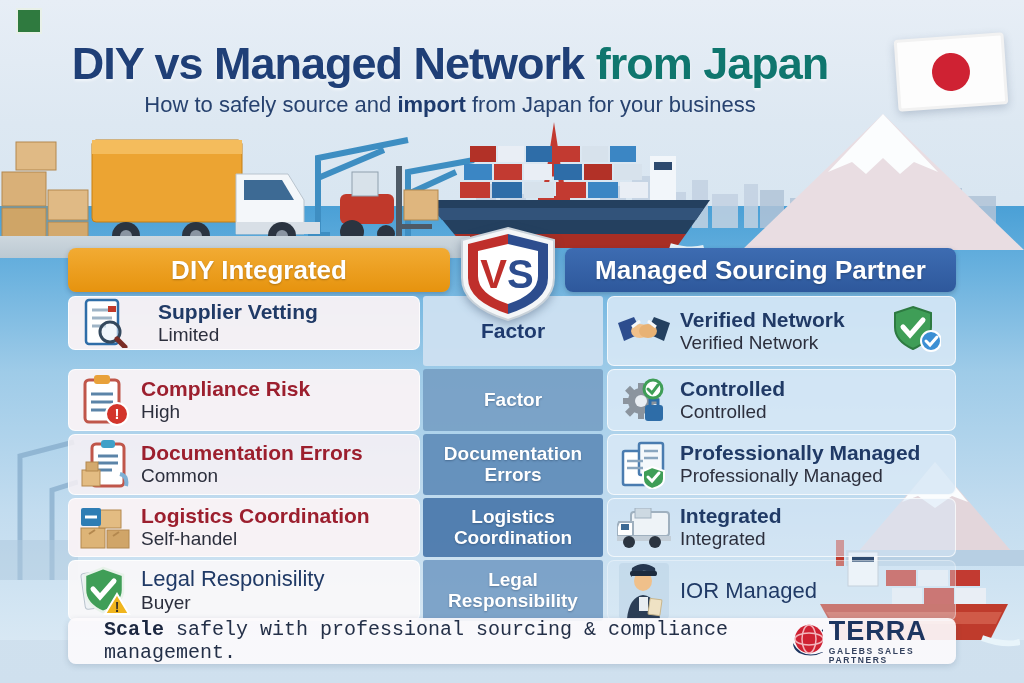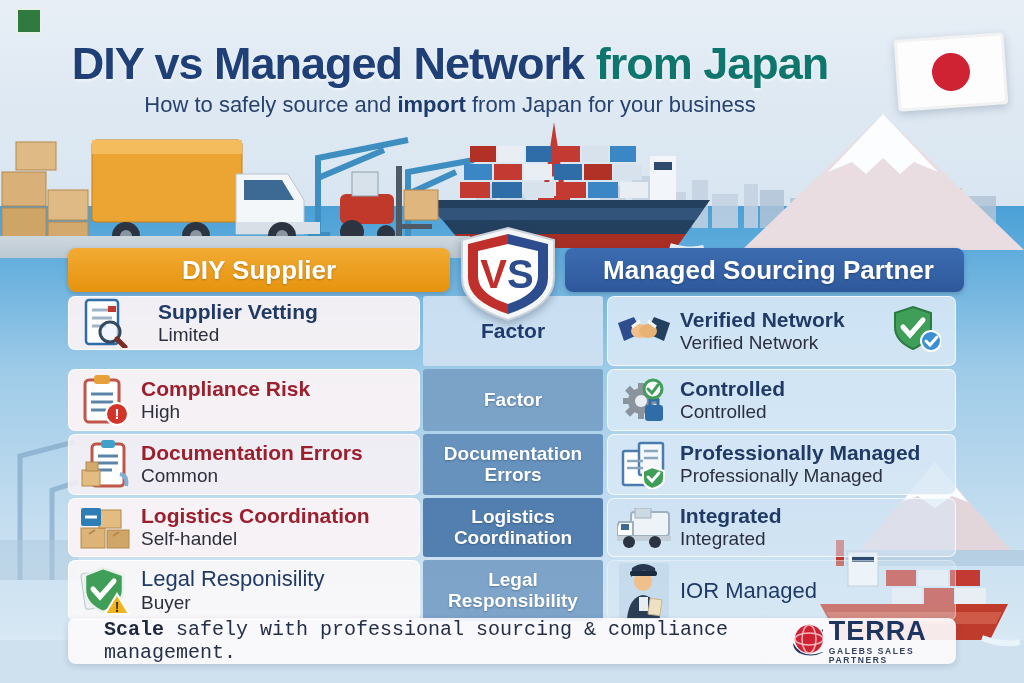--- a/index.html
+++ b/index.html
@@ -30,21 +30,21 @@
          letter-spacing:-1px;color:#1f3f77;text-shadow:0 2px 3px rgba(255,255,255,.6);}
   .title .accent{color:#0f766e;}
   .subtitle{position:absolute;top:92px;left:0;width:900px;text-align:center;font-size:22px;color:#27426f;}
   .subtitle b{color:#1d3a6d;}
   
   #table{position:absolute;left:68px;top:248px;width:888px;z-index:5;}
   .hdr{height:44px;border-radius:8px;display:flex;align-items:center;justify-content:center;
        color:#fff;font-size:26px;font-weight:bold;text-shadow:0 1px 2px rgba(0,0,0,.25);
        box-shadow:0 2px 5px rgba(40,60,90,.3);}
   .hdr-left{position:absolute;left:0;top:0;width:382px;background:linear-gradient(180deg,#f2ab33,#e6930e);}
-  .hdr-right{position:absolute;left:497px;top:0;width:391px;background:linear-gradient(180deg,#3d6cb2,#2e589c);padding-left:8px;}
+  .hdr-right{position:absolute;left:497px;top:0;width:391px;background:linear-gradient(180deg,#3d6cb2,#2e589c);}
   .vs-wrap{position:absolute;left:386px;top:-22px;width:108px;height:96px;z-index:8;filter:drop-shadow(0 3px 5px rgba(30,50,80,.35));}
   .rows{position:absolute;top:48px;left:0;width:888px;}
   .row{display:flex;margin-bottom:3px;}
   .cell-left{width:352px;border-radius:7px;display:flex;align-items:center;padding:0 8px;box-sizing:border-box;
              background:rgba(251,243,245,.93);border:1px solid rgba(255,255,255,.8);}
   .cell-factor{width:180px;margin-left:3px;margin-right:4px;border-radius:3px;display:flex;align-items:center;
                justify-content:center;text-align:center;font-weight:bold;font-size:19px;line-height:1.1;
                color:#fff;text-shadow:0 1px 2px rgba(20,40,70,.35);padding:0 14px;box-sizing:border-box;}
   .cell-right{width:349px;border-radius:7px;display:flex;align-items:center;padding:0 8px;box-sizing:border-box;
               background:rgba(216,232,246,.88);border:1px solid rgba(255,255,255,.7);}
@@ -222,21 +222,21 @@
 </div>
 
 <div class="flag">
   <div class="sun"></div>
 </div>
 
 <div class="title"><span>DIY vs Managed Network</span><span class="accent"> from Japan</span></div>
 <div class="subtitle"><span>How to safely source and </span><b>import</b><span> from Japan for your business</span></div>
 
 <div id="table">
-  <div class="hdr hdr-left">DIY Supplier</div>
+  <div class="hdr hdr-left">DIY Integrated</div>
   <div class="hdr hdr-right">Managed Sourcing Partner</div>
 
   <div class="vs-wrap">
     <svg width="108" height="96" viewBox="0 0 108 96">
       <path d="M54 2 L100 14 V52 Q100 80 54 94 Q8 80 8 52 V14 Z" fill="#f4f6f8" stroke="#c9d2da" stroke-width="2"></path>
       <path d="M54 8 L94 18 V52 Q94 75 54 88 Q14 75 14 52 V18 Z" fill="#ffffff"></path>
       <path d="M54 8 L14 18 V52 Q14 75 54 88 V78 Q24 68 24 50 V25 L54 18 Z" fill="#bf2f2b"></path>
       <path d="M54 8 L94 18 V52 Q94 75 54 88 V78 Q84 68 84 50 V25 L54 18 Z" fill="#2d4d8e"></path>
       <text x="53" y="62" text-anchor="middle" font-family="Liberation Sans,sans-serif" font-size="40" font-weight="bold">
         <tspan fill="#bf2f2b">V</tspan><tspan fill="#2d4d8e">S</tspan>

